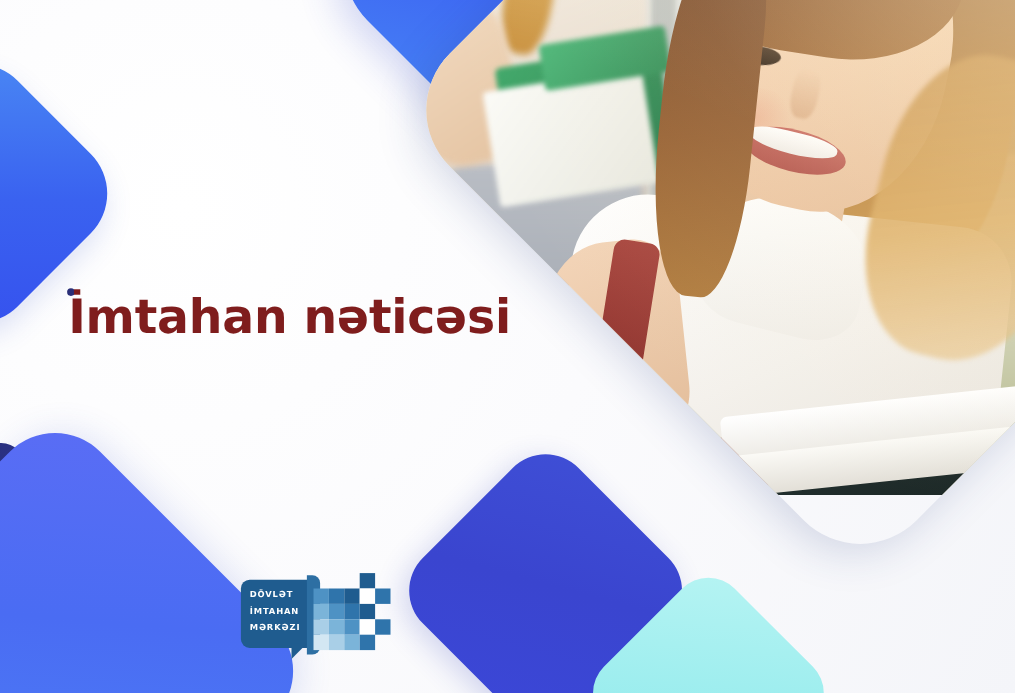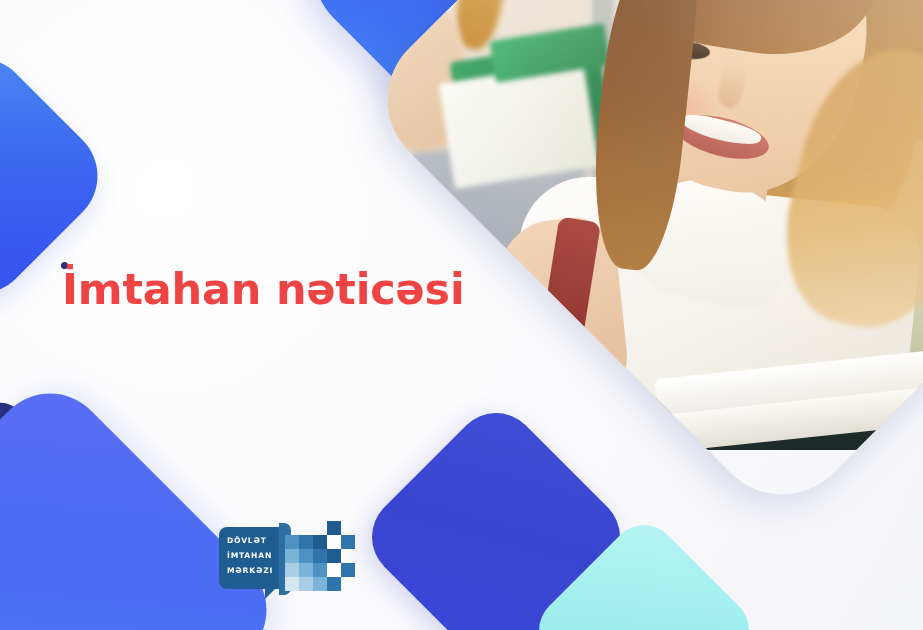--- a/index.html
+++ b/index.html
@@ -380,21 +380,21 @@
   
   .headline {
     position: absolute;
     left: 62px;
     top: 264px;
     z-index: 6;
     font-family: "DejaVu Sans", sans-serif;
     font-weight: 700;
     font-size: 43px;
     letter-spacing: -0.2px;
-    color: #ef4444;
+    color: #7f1d1d;
     white-space: nowrap;
   }
 
   
   .logo {
     position: absolute;
     left: 219px;
     top: 519px;
     z-index: 6;
     width: 130px;

